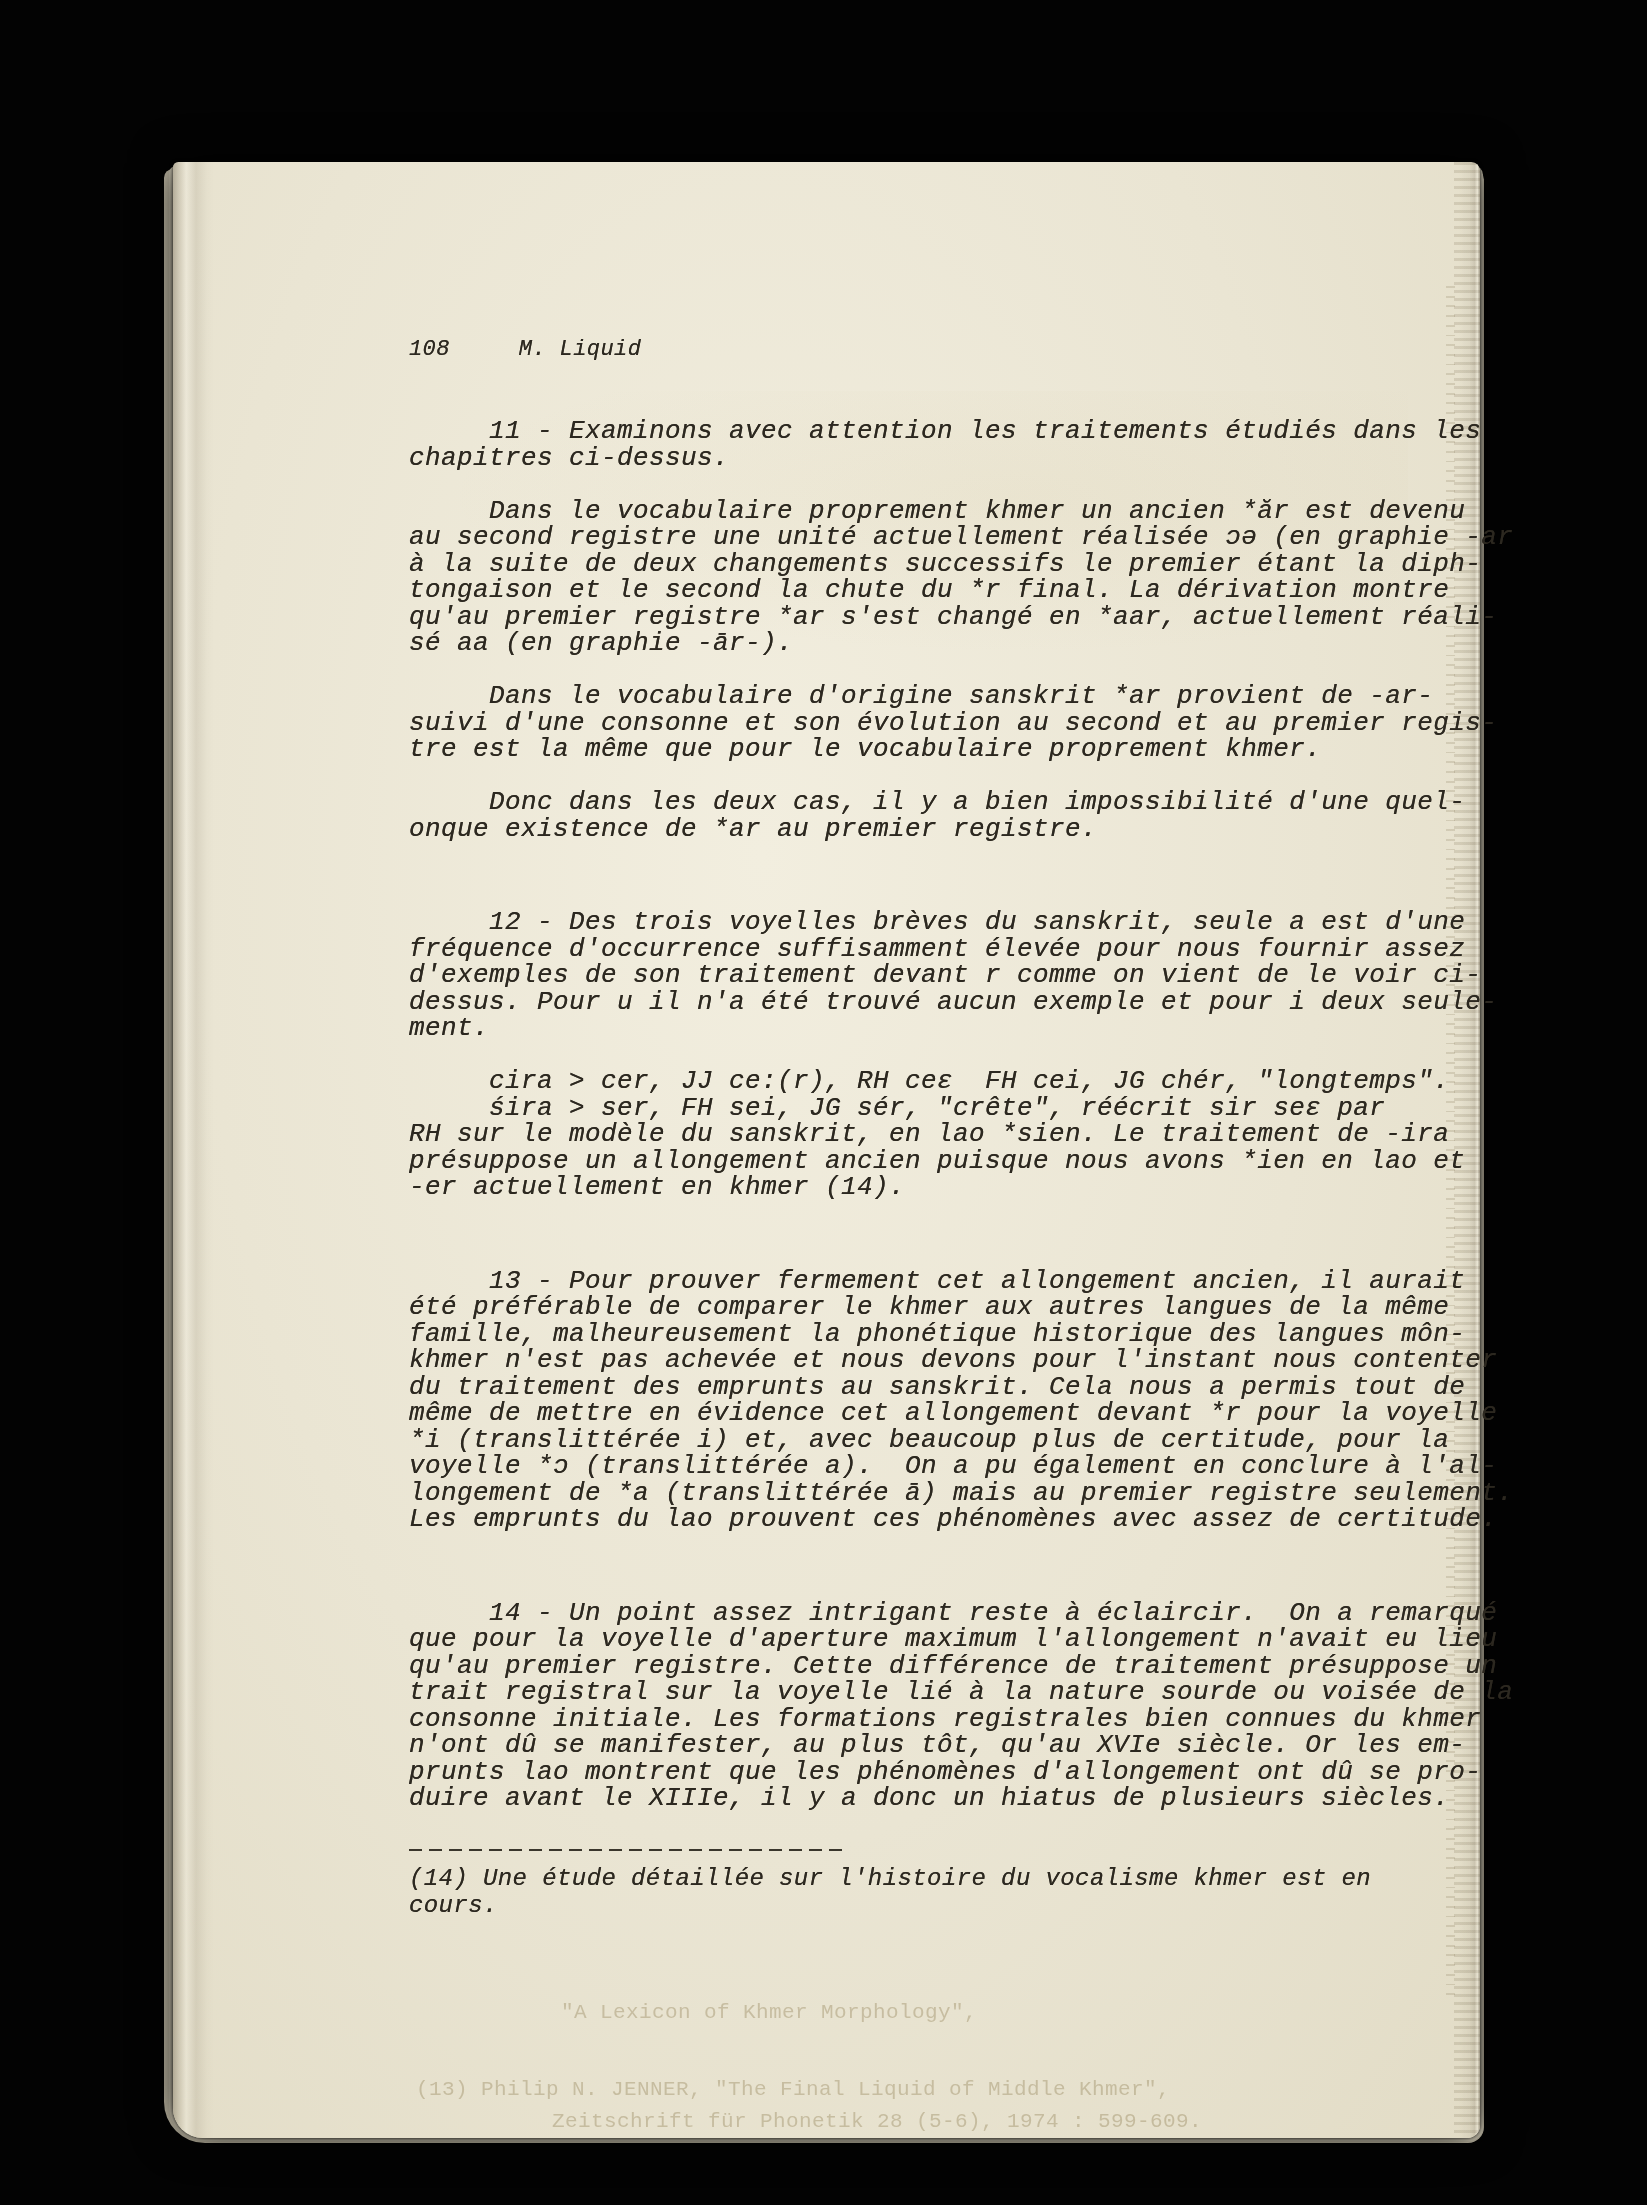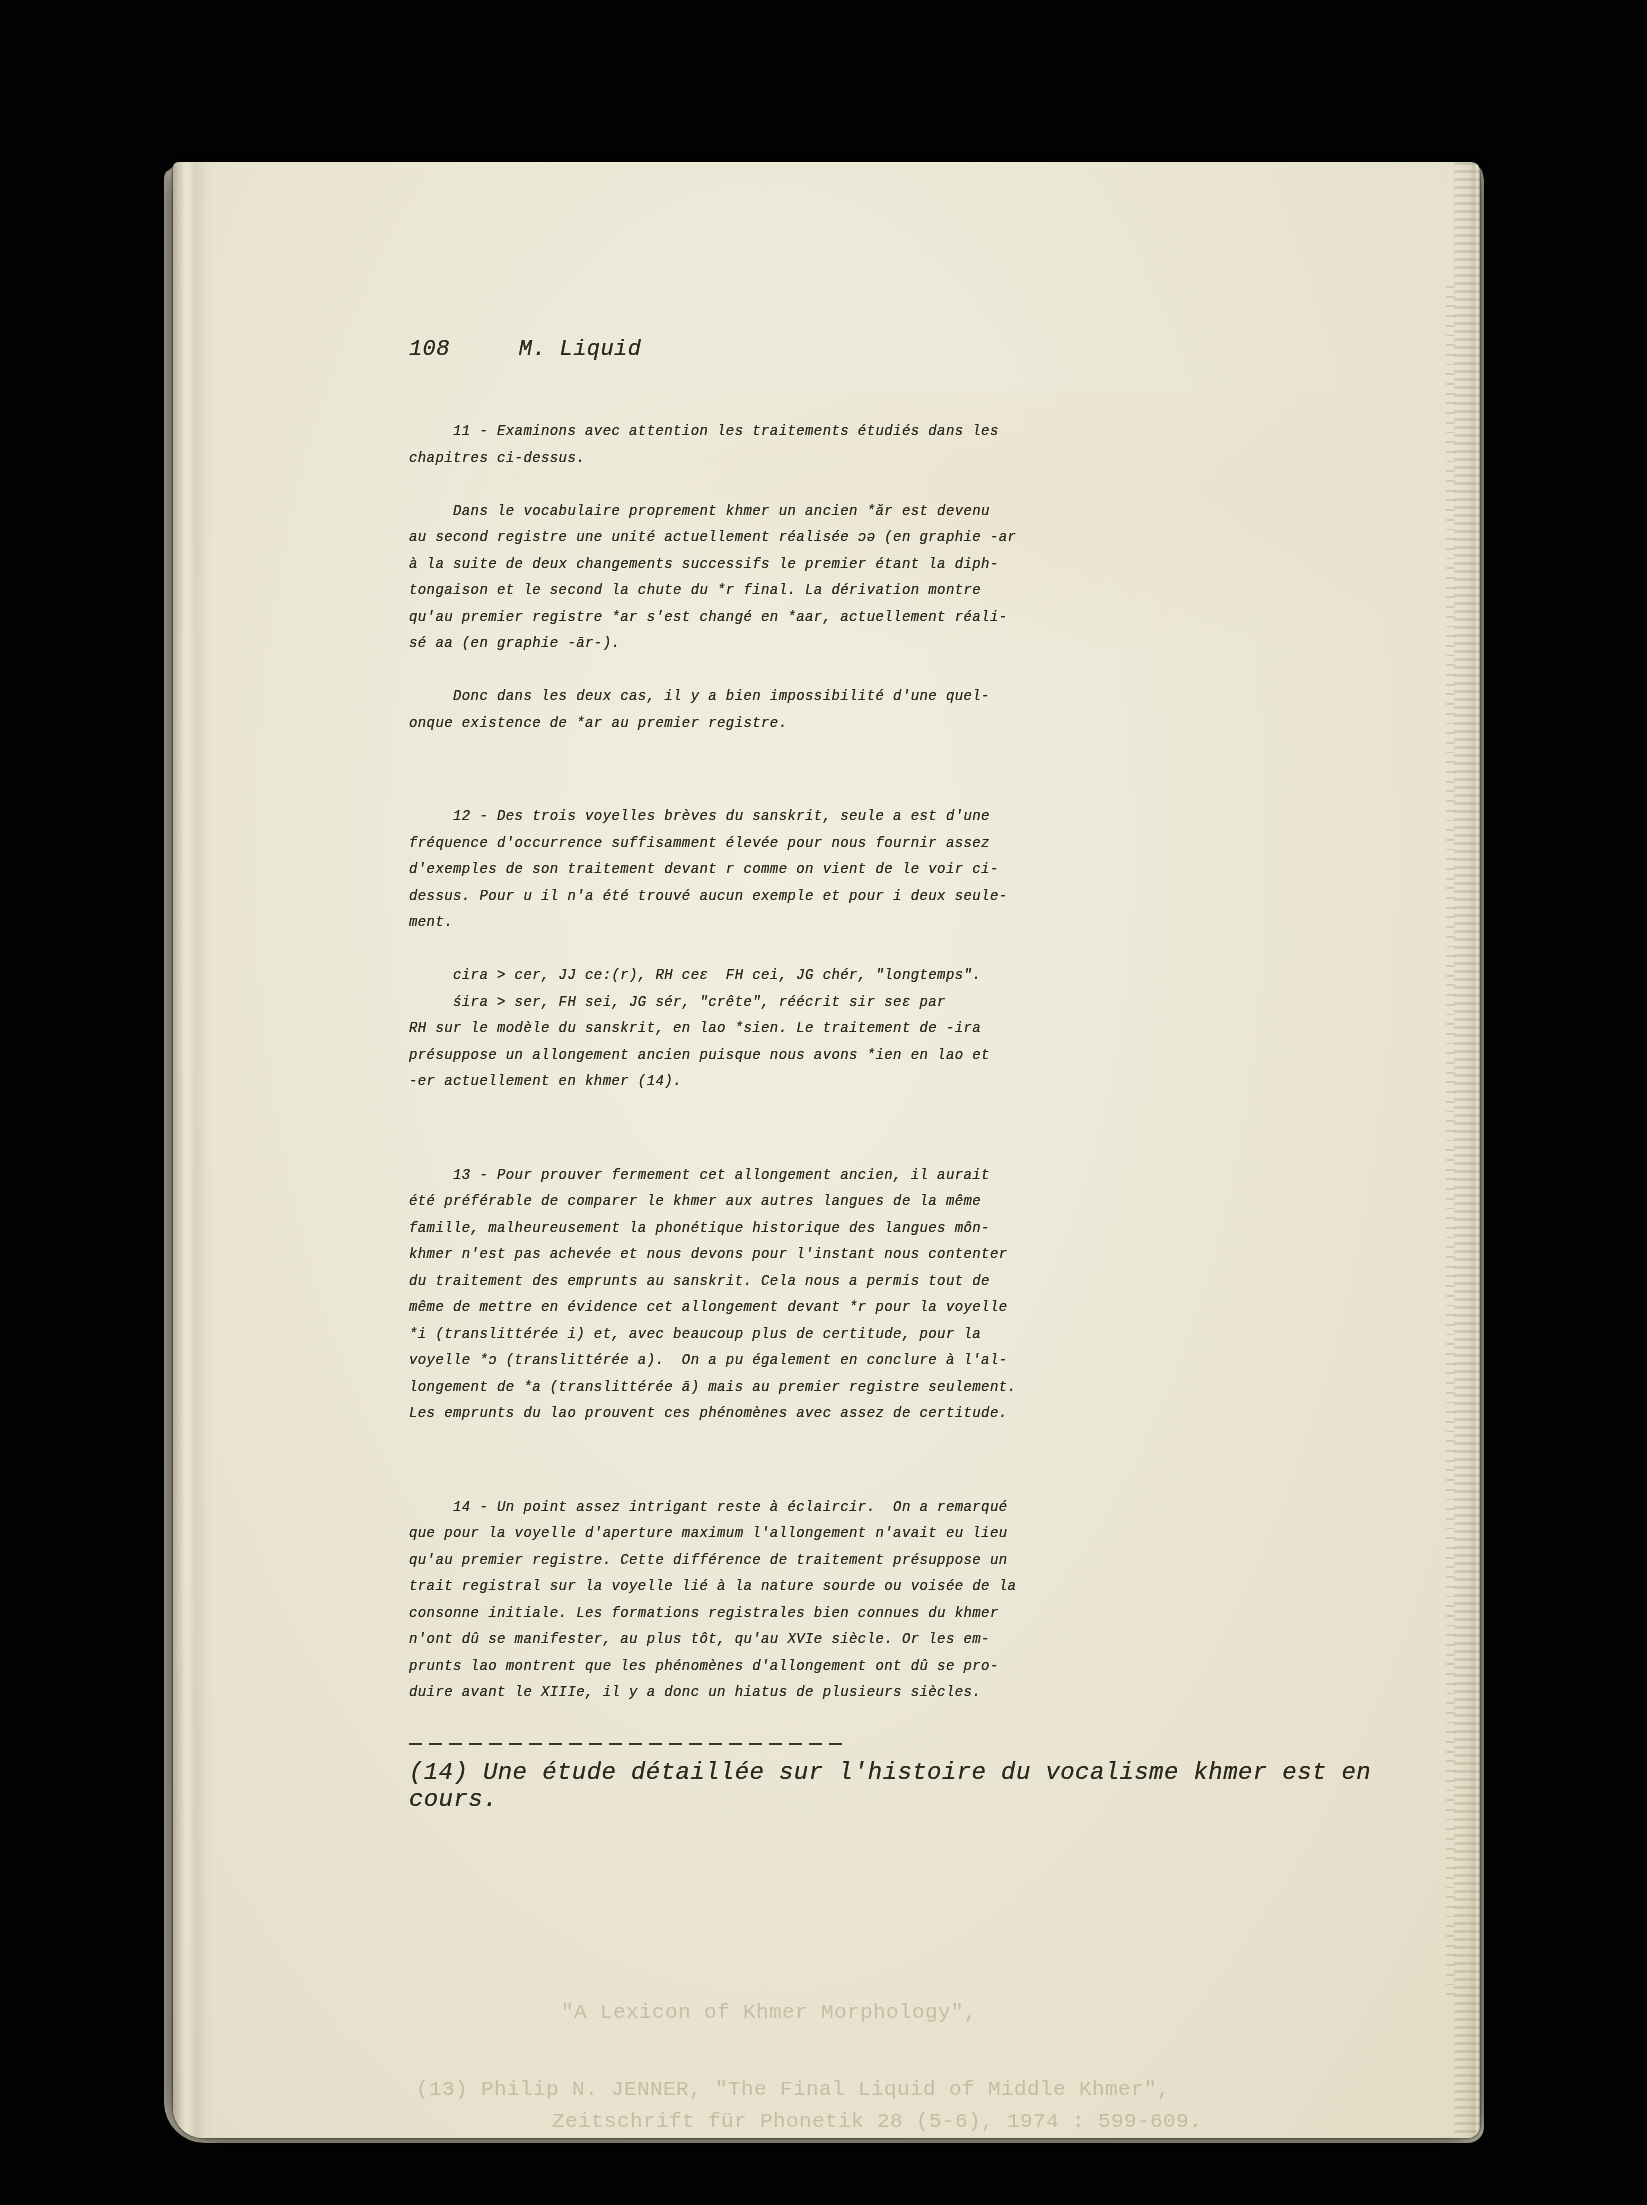--- a/index.html
+++ b/index.html
@@ -51,21 +51,21 @@
   }
   .content{
     position:absolute;left:236px;top:175px;width:958px;color:#2c2820;font-style:italic;
   }
   .page-header{
     display:flex;align-items:baseline;gap:69px;
     font-size:22px;letter-spacing:0.4px;margin-bottom:56px;
     text-shadow:0 0 0.5px rgba(40,35,25,0.8);
   }
   .para{
-    white-space:pre;font-size:14px;line-height:26.5px;letter-spacing:0.4px;
+    white-space:pre;font-size:26px;line-height:26.5px;letter-spacing:0.4px;
     margin:26.5px 0 0 0;
     text-shadow:0 0 0.5px rgba(40,35,25,0.8);
   }
   .para.first{margin-top:0;}
   .para.sect{margin-top:67px;}
   .fn-rule{
     margin-top:37px;width:434px;height:2.6px;
     background:repeating-linear-gradient(90deg,#3a362c 0 13.2px,rgba(0,0,0,0) 13.2px 20px);
   }
   .footnote{
@@ -106,20 +106,23 @@
       </div>
 
       <div class="para first">     11 - Examinons avec attention les traitements étudiés dans les
 chapitres ci-dessus.</div>
       <div class="para">     Dans le vocabulaire proprement khmer un ancien *ăr est devenu
 au second registre une unité actuellement réalisée ɔə (en graphie -ar
 à la suite de deux changements successifs le premier étant la diph-
 tongaison et le second la chute du *r final. La dérivation montre
 qu'au premier registre *ar s'est changé en *aar, actuellement réali-
 sé aa (en graphie -ār-).</div>
+      <div class="para">     Dans le vocabulaire d'origine sanskrit *ar provient de -ar-
+suivi d'une consonne et son évolution au second et au premier regis-
+tre est la même que pour le vocabulaire proprement khmer.</div>
       <div class="para">     Donc dans les deux cas, il y a bien impossibilité d'une quel-
 onque existence de *ar au premier registre.</div>
       <div class="para sect">     12 - Des trois voyelles brèves du sanskrit, seule a est d'une
 fréquence d'occurrence suffisamment élevée pour nous fournir assez
 d'exemples de son traitement devant r comme on vient de le voir ci-
 dessus. Pour u il n'a été trouvé aucun exemple et pour i deux seule-
 ment.</div>
       <div class="para">     cira &gt; cer, JJ ce:(r), RH ceɛ  FH cei, JG chér, "longtemps".
      śira &gt; ser, FH sei, JG sér, "crête", réécrit sir seɛ par
 RH sur le modèle du sanskrit, en lao *sien. Le traitement de -ira

